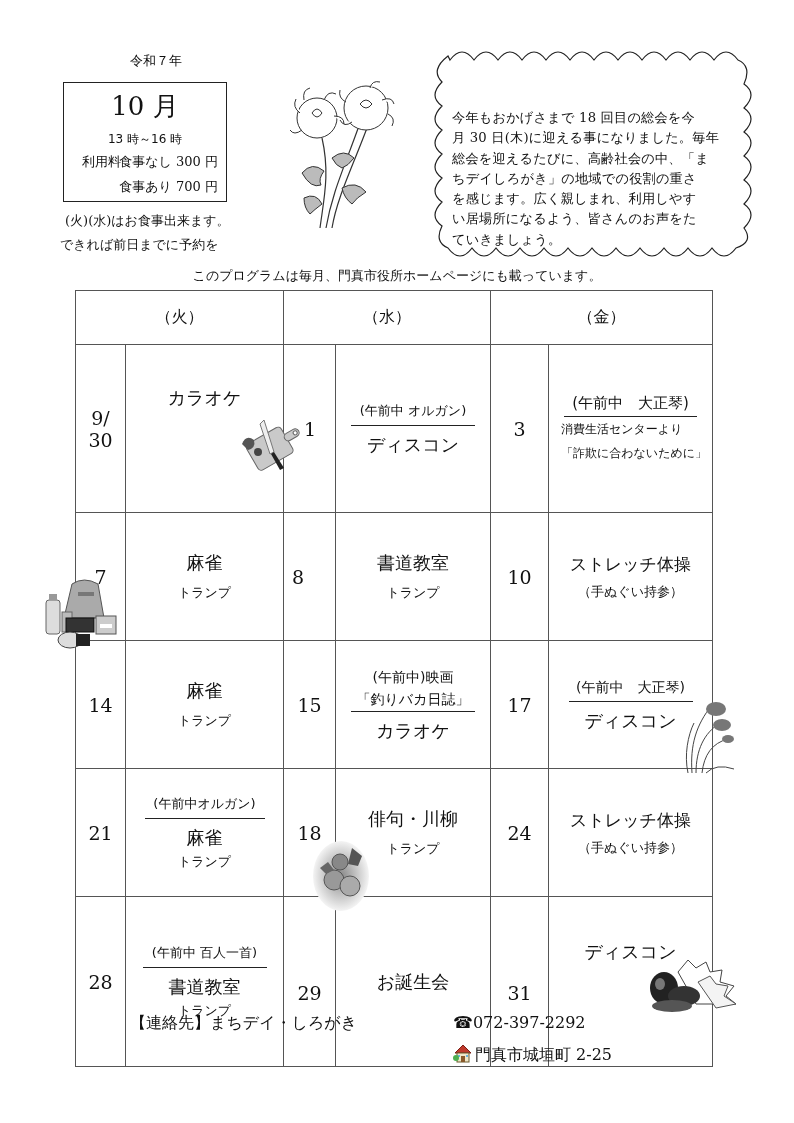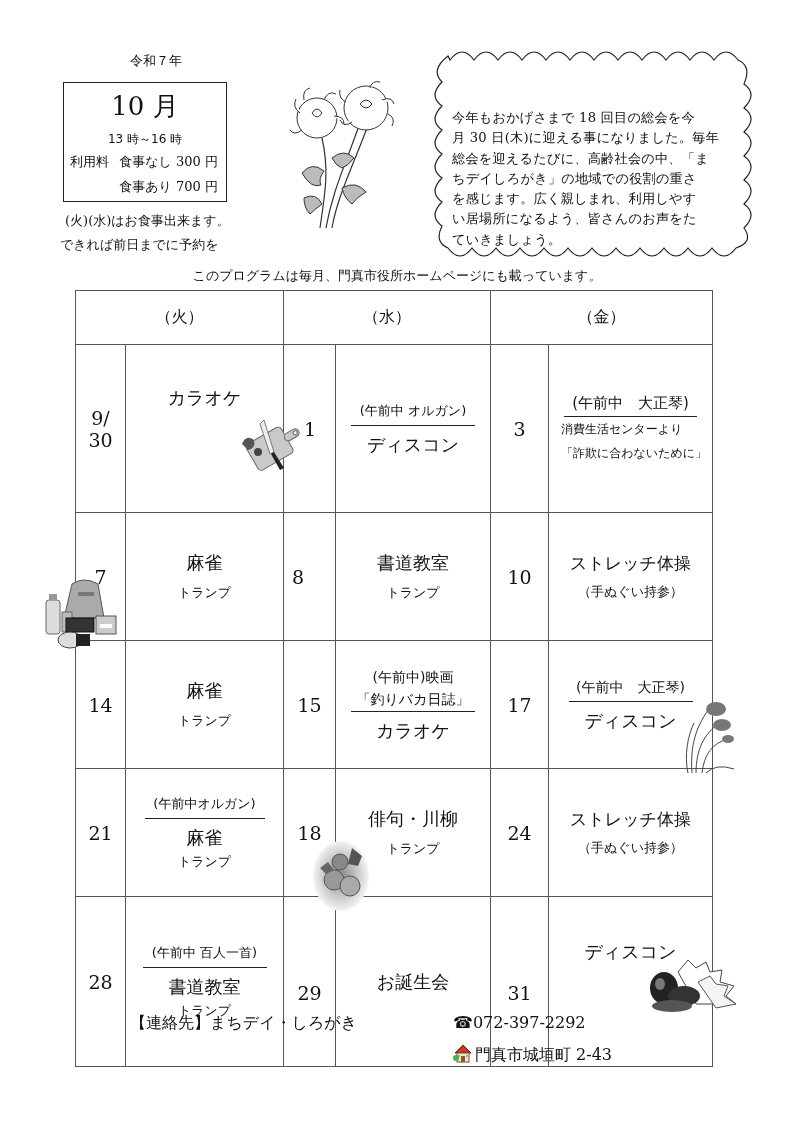--- a/index.html
+++ b/index.html
@@ -5,21 +5,21 @@
   html, body { margin: 0; padding: 0; background: #ffffff; }
   body { width: 794px; height: 1123px; position: relative; overflow: hidden;
          font-family: "DejaVu Serif", "Liberation Serif", serif; color: #111; }
   .abs { position: absolute; }
 
   
   #era { left: 130px; top: 52px; font-size: 13px; }
   #infobox { left: 63px; top: 82px; width: 164px; height: 120px; border: 1.5px solid #222; box-sizing: border-box; }
   #month { position: absolute; left: 0; right: 0; top: 6px; text-align: center; font-size: 26px; }
   #hours { position: absolute; left: 0; right: 0; top: 48px; text-align: center; font-size: 12px; font-family: "DejaVu Sans", "Liberation Sans", sans-serif; }
-  #fee-label { position: absolute; left: 6px; top: 70px; font-size: 13px; }
+  #fee-label { position: absolute; left: 18px; top: 70px; font-size: 13px; }
   #fee1 { position: absolute; right: 8px; top: 70px; font-size: 13px; }
   #fee2 { position: absolute; right: 8px; top: 95px; font-size: 13px; }
   #note1 { left: 65px; top: 212px; font-size: 13px; }
   #note2 { left: 60px; top: 236px; font-size: 13px; }
 
   
   #flower { left: 282px; top: 78px; width: 140px; height: 165px; }
 
   
   #cloud-wrap { left: 422px; top: 40px; width: 370px; height: 222px; }
@@ -28,21 +28,21 @@
 
   #program-note { left: 0; width: 794px; top: 267px; text-align: center; font-size: 13px; }
 
   
   #calendar { left: 75px; top: 290px; width: 637px; border-collapse: collapse; table-layout: fixed; }
   #calendar td, #calendar th { border: 1px solid #555; padding: 0; vertical-align: middle; text-align: center; }
   #calendar th { height: 53px; font-weight: normal; font-size: 16px; }
   #calendar td { height: 127px; }
   .daynum { font-size: 19px; }
   .act { font-family: "DejaVu Sans", "Liberation Sans", sans-serif; }
-  .big { font-size: 18px; line-height: 26px; font-family: Liberation Serif, serif; }
+  .big { font-size: 18px; line-height: 26px; }
   .small { font-size: 13px; line-height: 22px; }
   .tiny { font-size: 12px; line-height: 24px; }
   .sub { font-size: 13px; line-height: 22px; }
   .underline { display: inline-block; border-bottom: 1px solid #222; padding: 0 8px 2px; }
   .line { width: 124px; height: 0; border-top: 1px solid #222; margin: 3px auto 6px; }
 
   
   .ill { position: absolute; }
 
   
@@ -308,14 +308,14 @@
 <div id="address" class="abs">
   <span style="display:inline-block; vertical-align:-3px; margin-right:2px;">
     <svg width="20" height="20" viewBox="0 0 20 20">
       <path d="M2 10 L10 2 L18 10 Z" fill="#c0392b" stroke="#7a1f15"></path>
       <rect x="4" y="10" width="12" height="9" fill="#f1e7c8" stroke="#6b5a2e"></rect>
       <rect x="8" y="13" width="4" height="6" fill="#8a5a2b"></rect>
       <rect x="5" y="12" width="2" height="2" fill="#6bb3e0"></rect>
       <rect x="13" y="12" width="2" height="2" fill="#6bb3e0"></rect>
       <circle cx="3" cy="15" r="3" fill="#4caf50"></circle>
     </svg>
-  </span><span>門真市城垣町 2-43</span>
+  </span><span>門真市城垣町 2-25</span>
 </div>
 
 </body></html>

